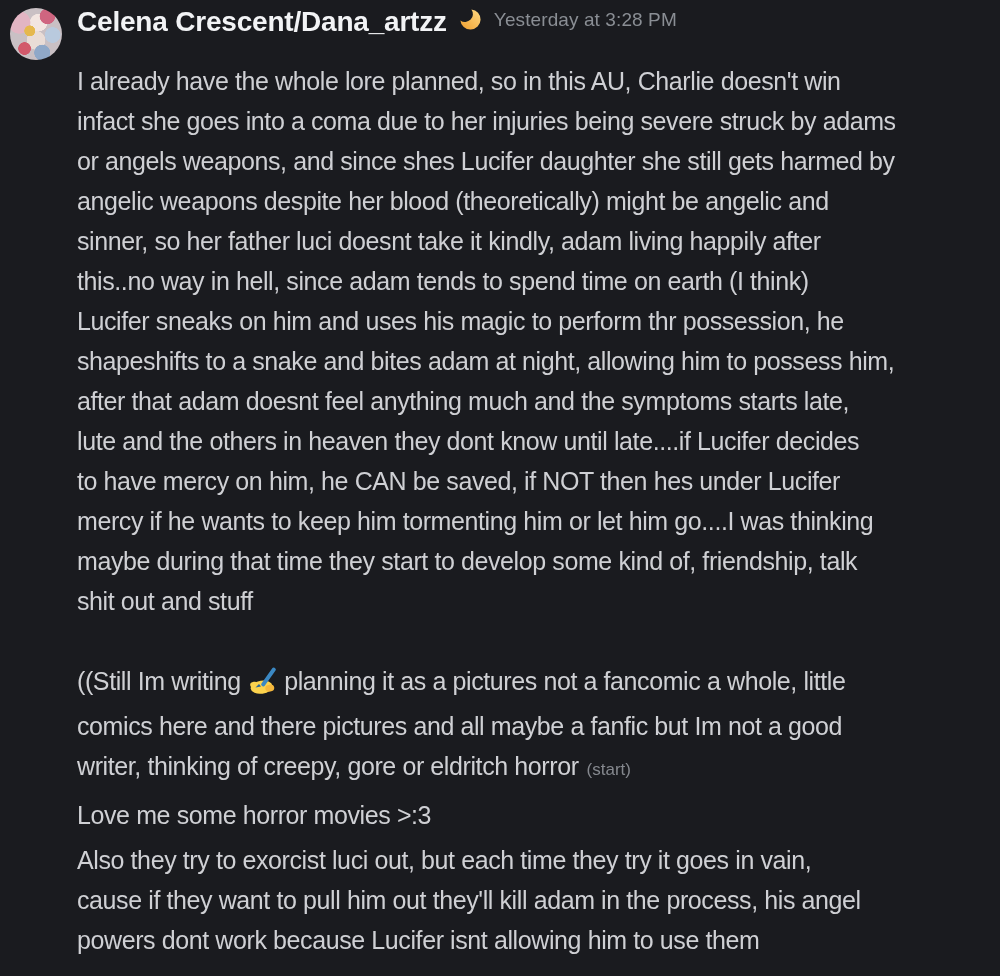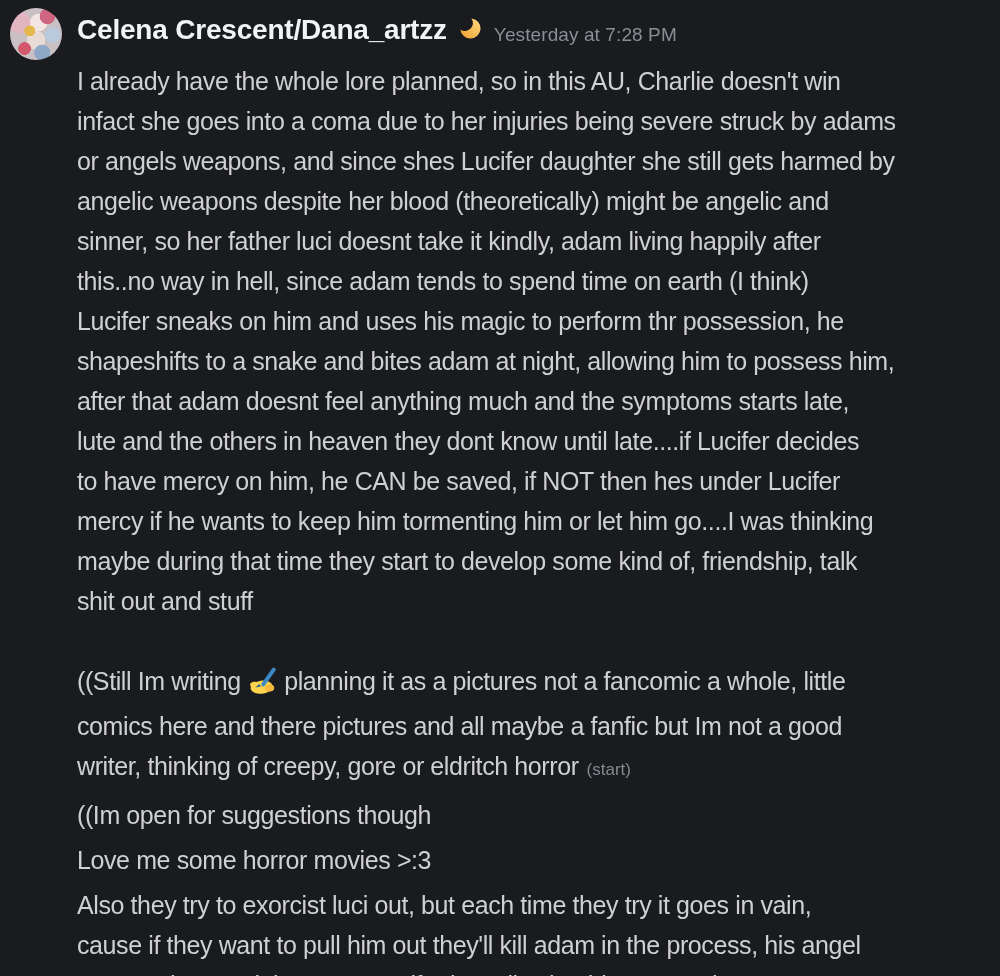--- a/index.html
+++ b/index.html
@@ -39,21 +39,21 @@
       radial-gradient(circle at 50% 62%, #e9dcd6 0 22%, rgba(0,0,0,0) 23%),
       #c9c0c4;
   }
   .content {
     flex: 1 1 auto;
     min-width: 0;
     padding-left: 15px;
   }
   .header {
     display: flex;
-    align-items: flex-end;
+    align-items: flex-start;
     height: 40px;
     gap: 10px;
   }
   .username {
     color: #f2f3f5;
     font-size: 28px;
     font-weight: 700;
     letter-spacing: -0.2px;
     cursor: pointer;
     white-space: nowrap;
@@ -109,21 +109,21 @@
           <svg width="27" height="27" viewBox="0 0 24 24">
             <defs>
               <linearGradient id="moonGrad" x1="0" y1="0" x2="1" y2="1">
                 <stop offset="0" stop-color="#ffd983"></stop>
                 <stop offset="1" stop-color="#ef9f2e"></stop>
               </linearGradient>
             </defs>
             <path d="M21 12.79A9 9 0 1 1 11.21 3 7 7 0 0 0 21 12.79z" fill="url(#moonGrad)"></path>
           </svg>
         </span>
-        <span class="timestamp">Yesterday at 7:28 PM</span>
+        <span class="timestamp">Yesterday at 3:28 PM</span>
       </div>
 
       <div class="msg-body">
         <span class="msg-text">I already have the whole lore planned, so in this AU, Charlie doesn't win
 infact she goes into a coma due to her injuries being severe struck by adams
 or angels weapons, and since shes Lucifer daughter she still gets harmed by
 angelic weapons despite her blood (theoretically) might be angelic and
 sinner, so her father luci doesnt take it kindly, adam living happily after
 this..no way in hell, since adam tends to spend time on earth (I think)
 Lucifer sneaks on him and uses his magic to perform thr possession, he
@@ -141,21 +141,20 @@
               <ellipse cx="7" cy="18.5" rx="4" ry="3" fill="#fcd34d"></ellipse>
               <ellipse cx="22" cy="24" rx="4.5" ry="3.5" fill="#f5b83d"></ellipse>
             </g>
             <rect x="19.5" y="1" width="4" height="22" rx="1.6" fill="#3b88c3" transform="rotate(35 21.5 12)"></rect>
             <path d="M8.5 22.5 L12 19 L14 21.5 Z" fill="#2a6797"></path>
           </svg></span><span class="msg-text">planning it as a pictures not a fancomic a whole, little
 comics here and there pictures and all maybe a fanfic but Im not a good
 writer, thinking of creepy, gore or eldritch horror</span><span class="edited">(start)</span>
       </div>
 
-      <div class="followup">((Im open for suggestions though</div>
 
       <div class="followup">Love me some horror movies &gt;:3</div>
 
       <div class="followup">Also they try to exorcist luci out, but each time they try it goes in vain,
 cause if they want to pull him out they'll kill adam in the process, his angel
 powers dont work because Lucifer isnt allowing him to use them</div>
 
     </div>
   </div>
 </div>

